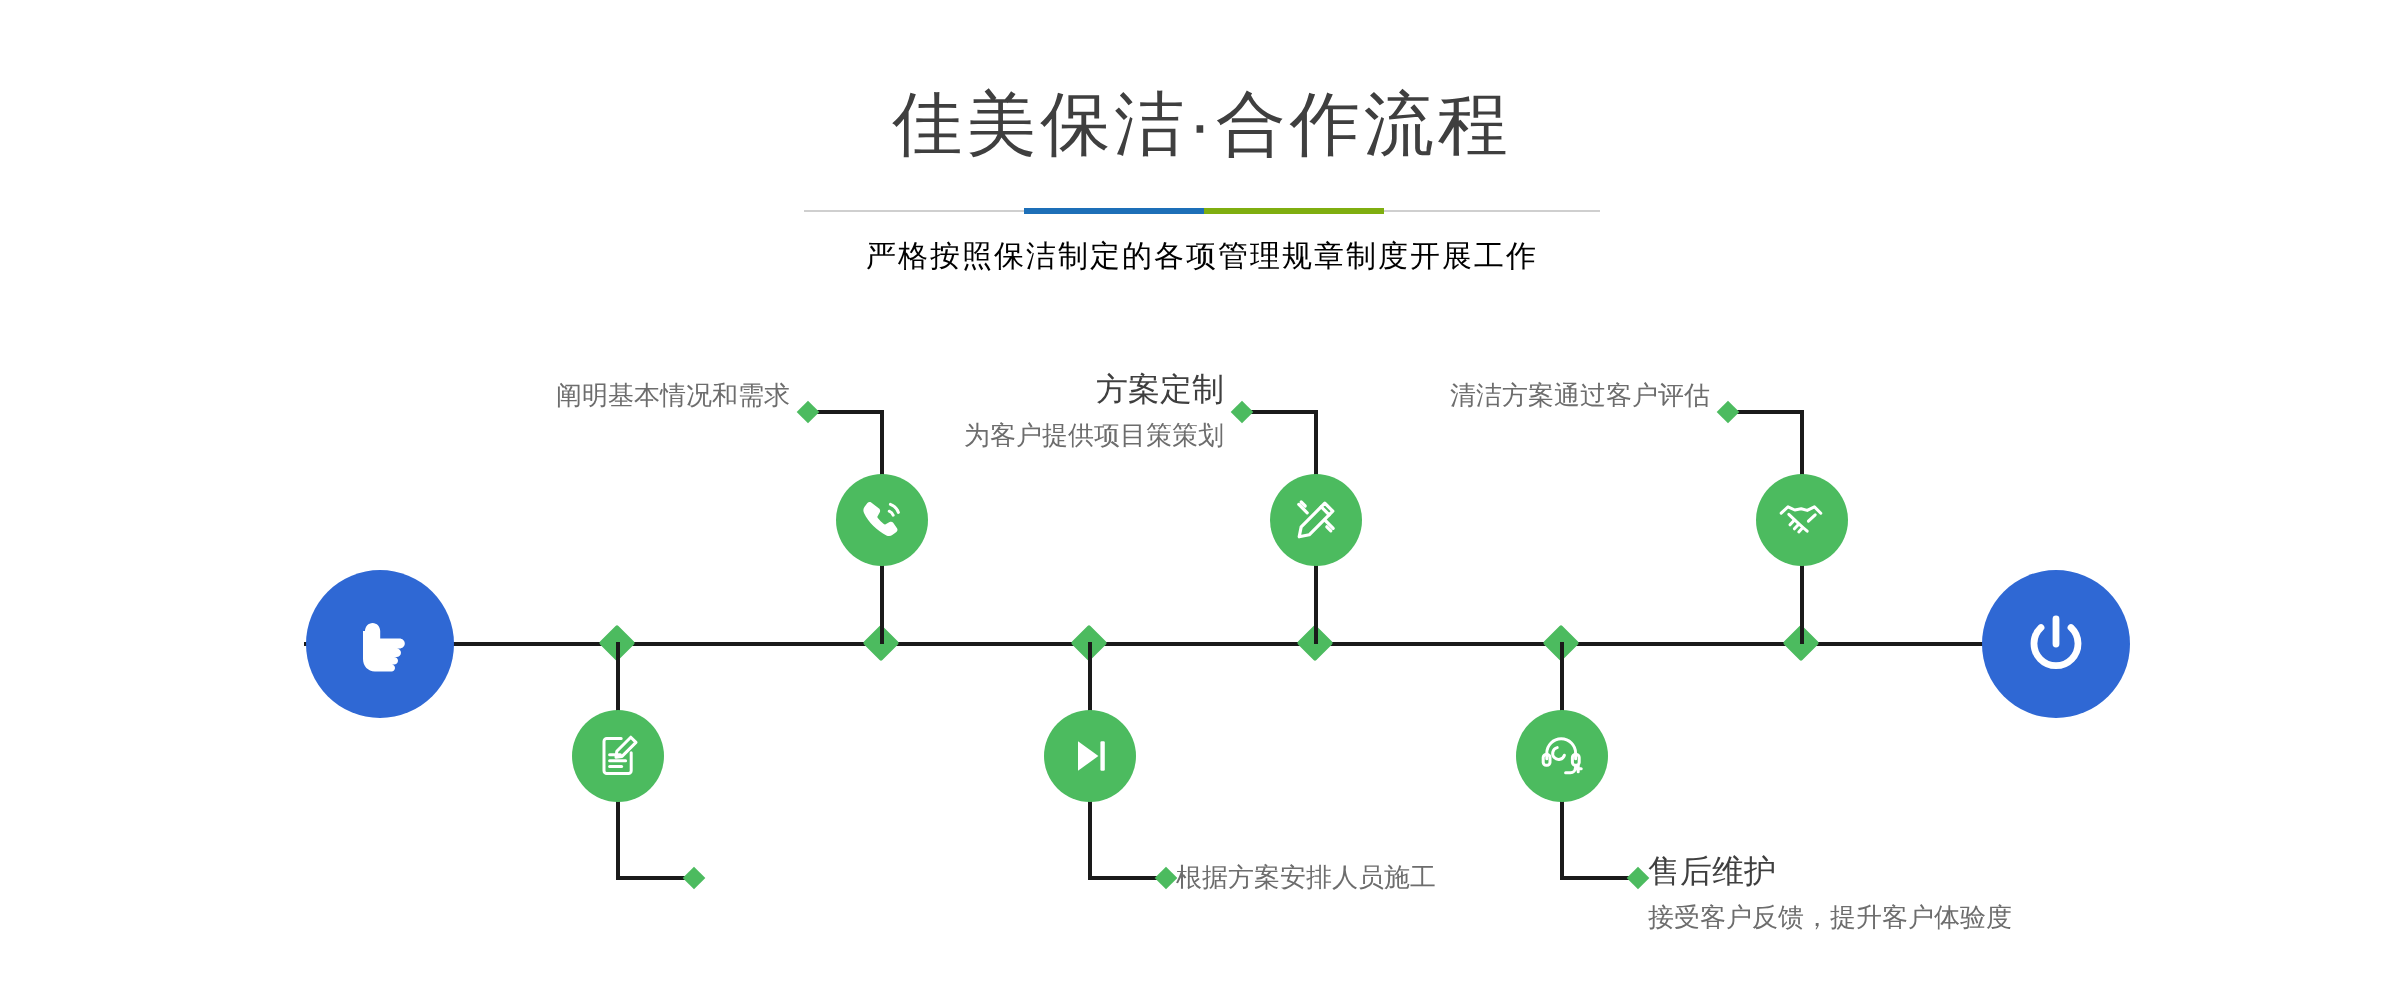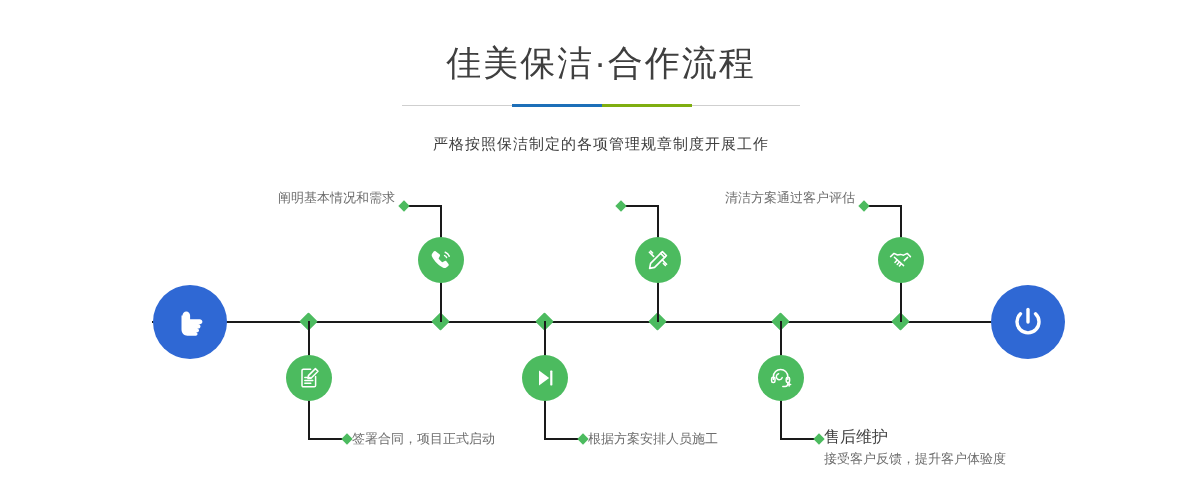--- a/index.html
+++ b/index.html
@@ -30,21 +30,21 @@
   .divider .base{
     position:absolute;left:0;top:1px;width:398px;height:1px;background:#cfcfcf;
   }
   .divider .seg-blue{
     position:absolute;left:110px;top:0;width:90px;height:3px;background:#1d6fb8;
   }
   .divider .seg-green{
     position:absolute;left:200px;top:0;width:90px;height:3px;background:#7fae10;
   }
   .subtitle{
-    font-size:15px;color:#404040;margin-top:28px;letter-spacing:1px;
+    font-size:15px;color:#000000;margin-top:12px;letter-spacing:1px;
   }
 
   
   .axis{
     position:absolute;left:152px;top:321px;width:898px;height:2px;background:#1a1a1a;
   }
   .endcap{
     position:absolute;width:74px;height:74px;border-radius:50%;
     background:#2f68d4;display:flex;align-items:center;justify-content:center;
   }
@@ -138,20 +138,24 @@
           <path d="M17.4 4.6l4 4L9.6 20.4l-5 1 1-5z"></path>
           <path d="M15.6 6.4l4 4"></path>
           <path d="M4.4 5.2l4.2 4.2"></path>
           <path d="M5.6 4l2 2"></path>
           <path d="M21.6 17.2l-4.2-4.2"></path>
           <path d="M20.4 18.4l-2-2"></path>
         </g>
       </svg>
     </span>
   </div>
+  <div class="lbl right-al" style="left:370px;top:186px;width:242px;">
+    <div class="t">方案定制</div>
+    <div class="d">为客户提供项目策策划</div>
+  </div>
 
   <div class="diamond" style="left:894px;top:315px;"></div>
   <div class="vline" style="left:900px;top:205px;height:117px;"></div>
   <div class="hline" style="left:865px;top:205px;width:37px;"></div>
   <div class="dot" style="left:860px;top:202px;"></div>
   <div class="node" style="left:878px;top:237px;">
     <span>
       <svg width="26" height="26" viewBox="0 0 26 26">
         <g stroke="#ffffff" stroke-width="1.5" fill="none" stroke-linecap="round" stroke-linejoin="round">
           <path d="M2.6 9.6l3.4-3.2 3.4 1.6 3.2-0.6 3 0.8 3.6-1.8 3.2 3.2"></path>
@@ -179,21 +183,20 @@
           <path d="M19.6 11.4V20.4a1.4 1.4 0 0 1-1.4 1.4H7.4A1.4 1.4 0 0 1 6 20.4V5.6a1.4 1.4 0 0 1 1.4-1.4h7.2"></path>
           <path d="M19.4 3.6l2.6 2.6-7 7-3 0.4 0.4-3z"></path>
           <path d="M8.8 12.4h5.4"></path>
           <path d="M8.8 15.4h8"></path>
           <path d="M8.8 18.2h6"></path>
         </g>
       </svg>
     </span>
   </div>
   <div class="lbl left-al" style="left:352px;top:427px;width:250px;">
-    <div class="d">签署合同，项目正式启动</div>
   </div>
 
   <div class="diamond" style="left:538px;top:315px;"></div>
   <div class="vline" style="left:544px;top:321px;height:118px;"></div>
   <div class="hline" style="left:544px;top:438px;width:37px;"></div>
   <div class="dot" style="left:579px;top:435px;"></div>
   <div class="node" style="left:522px;top:355px;">
     <span>
       <svg width="26" height="26" viewBox="0 0 26 26">
         <path fill="#ffffff" d="M7 5.6l10.2 7.4L7 20.4z"></path>

